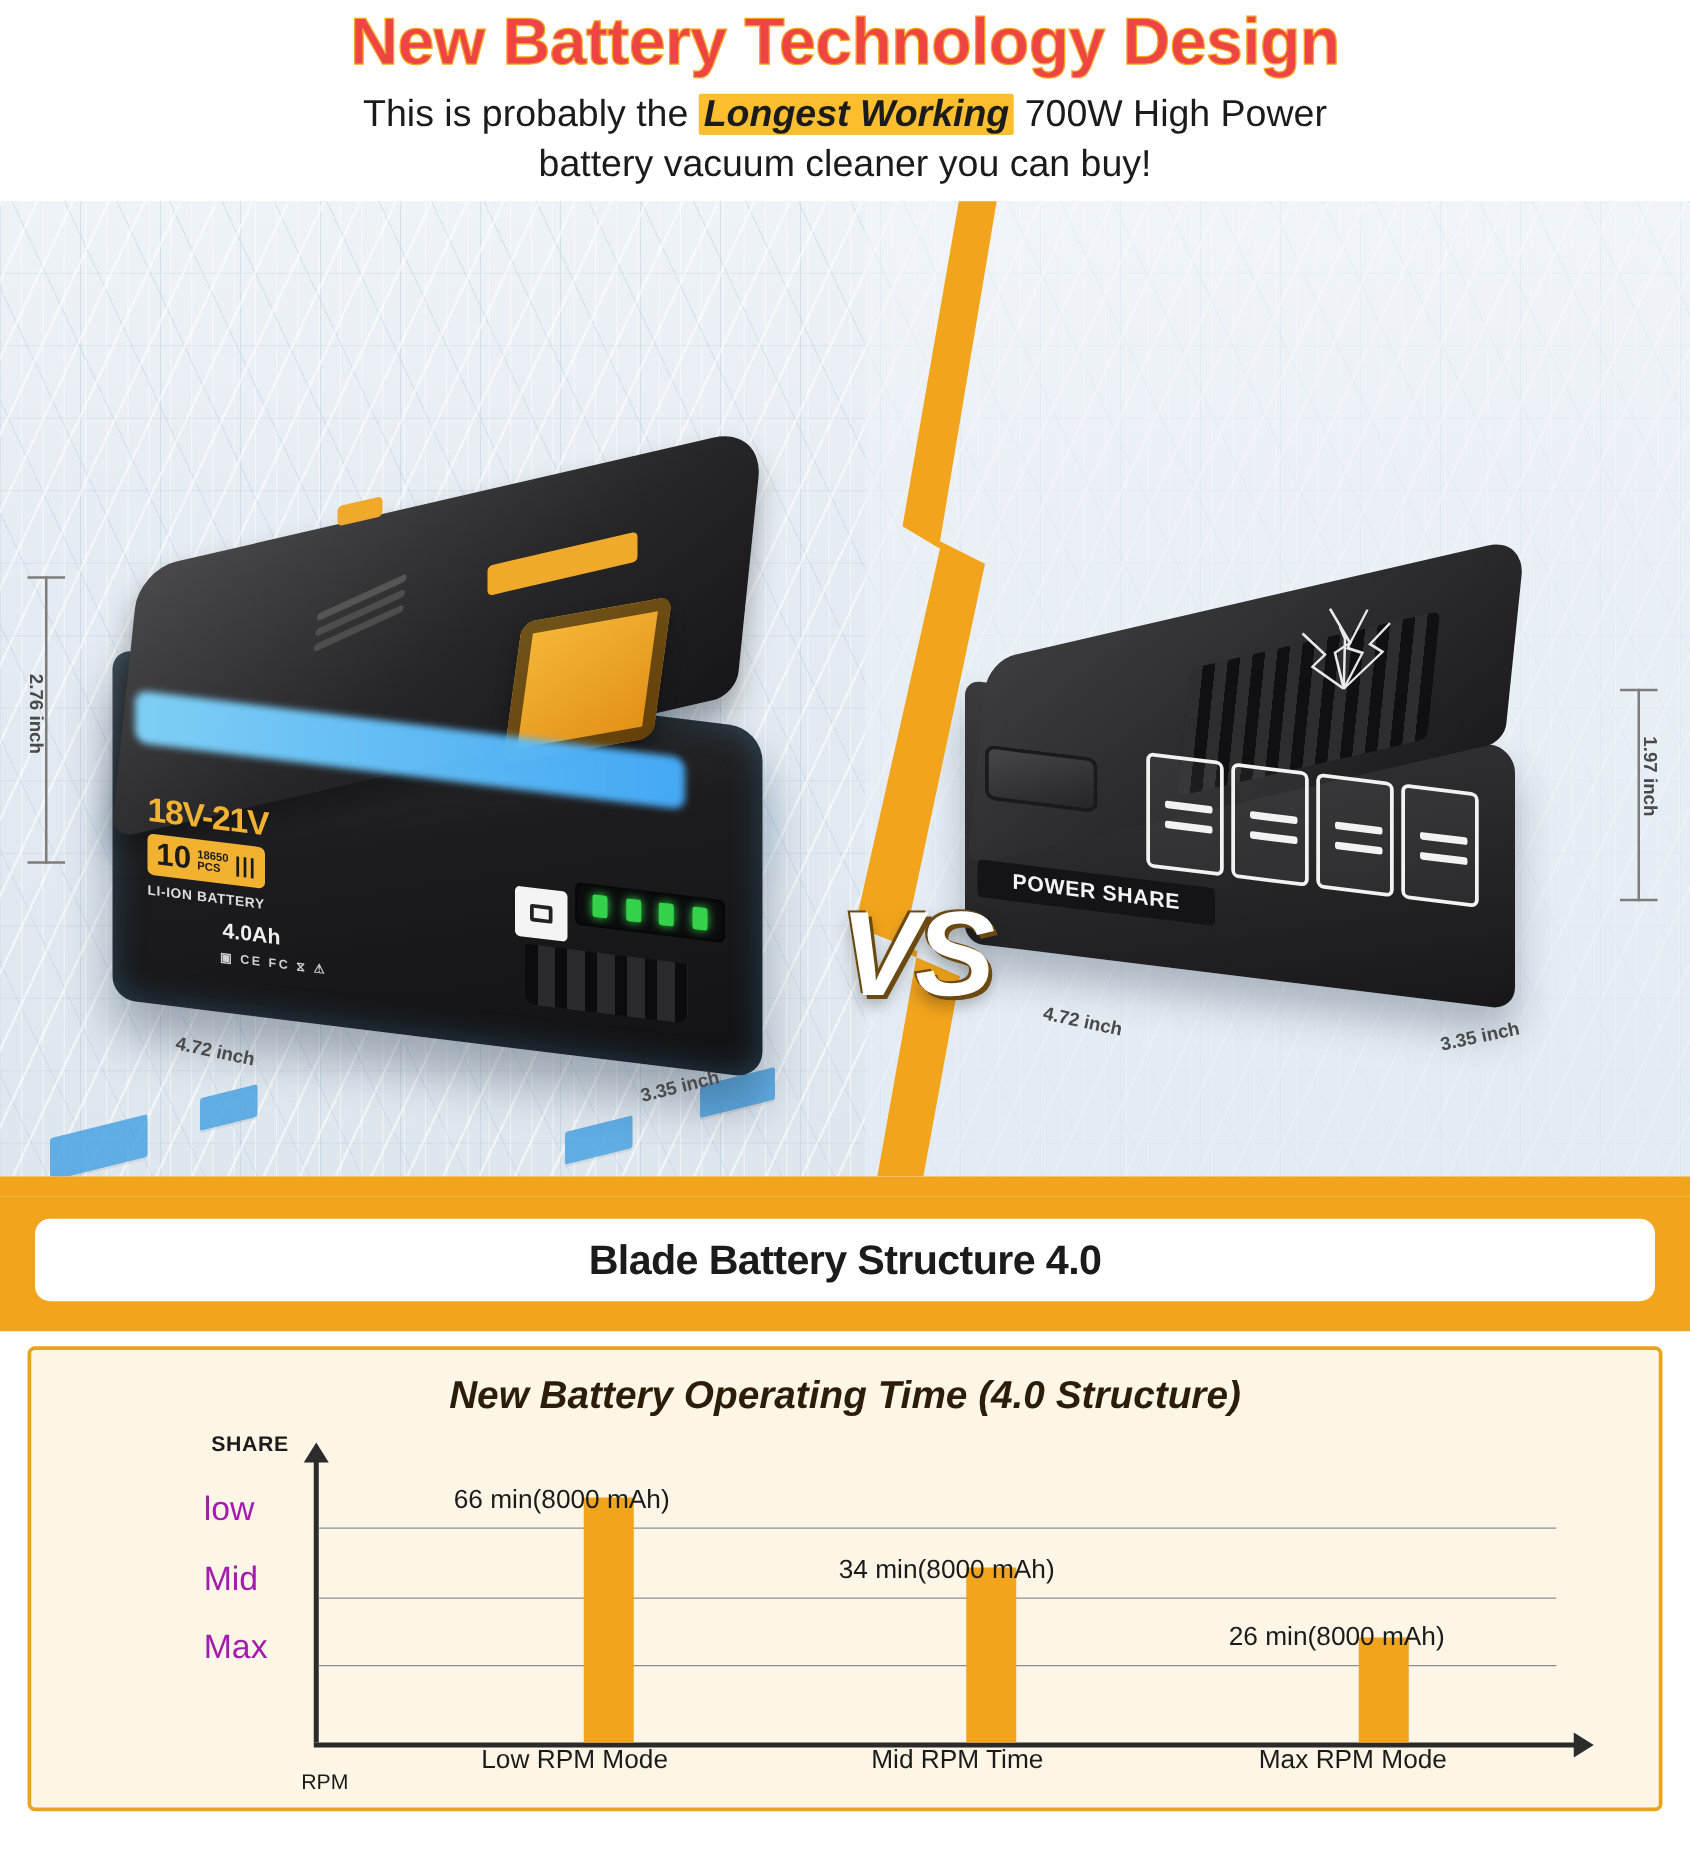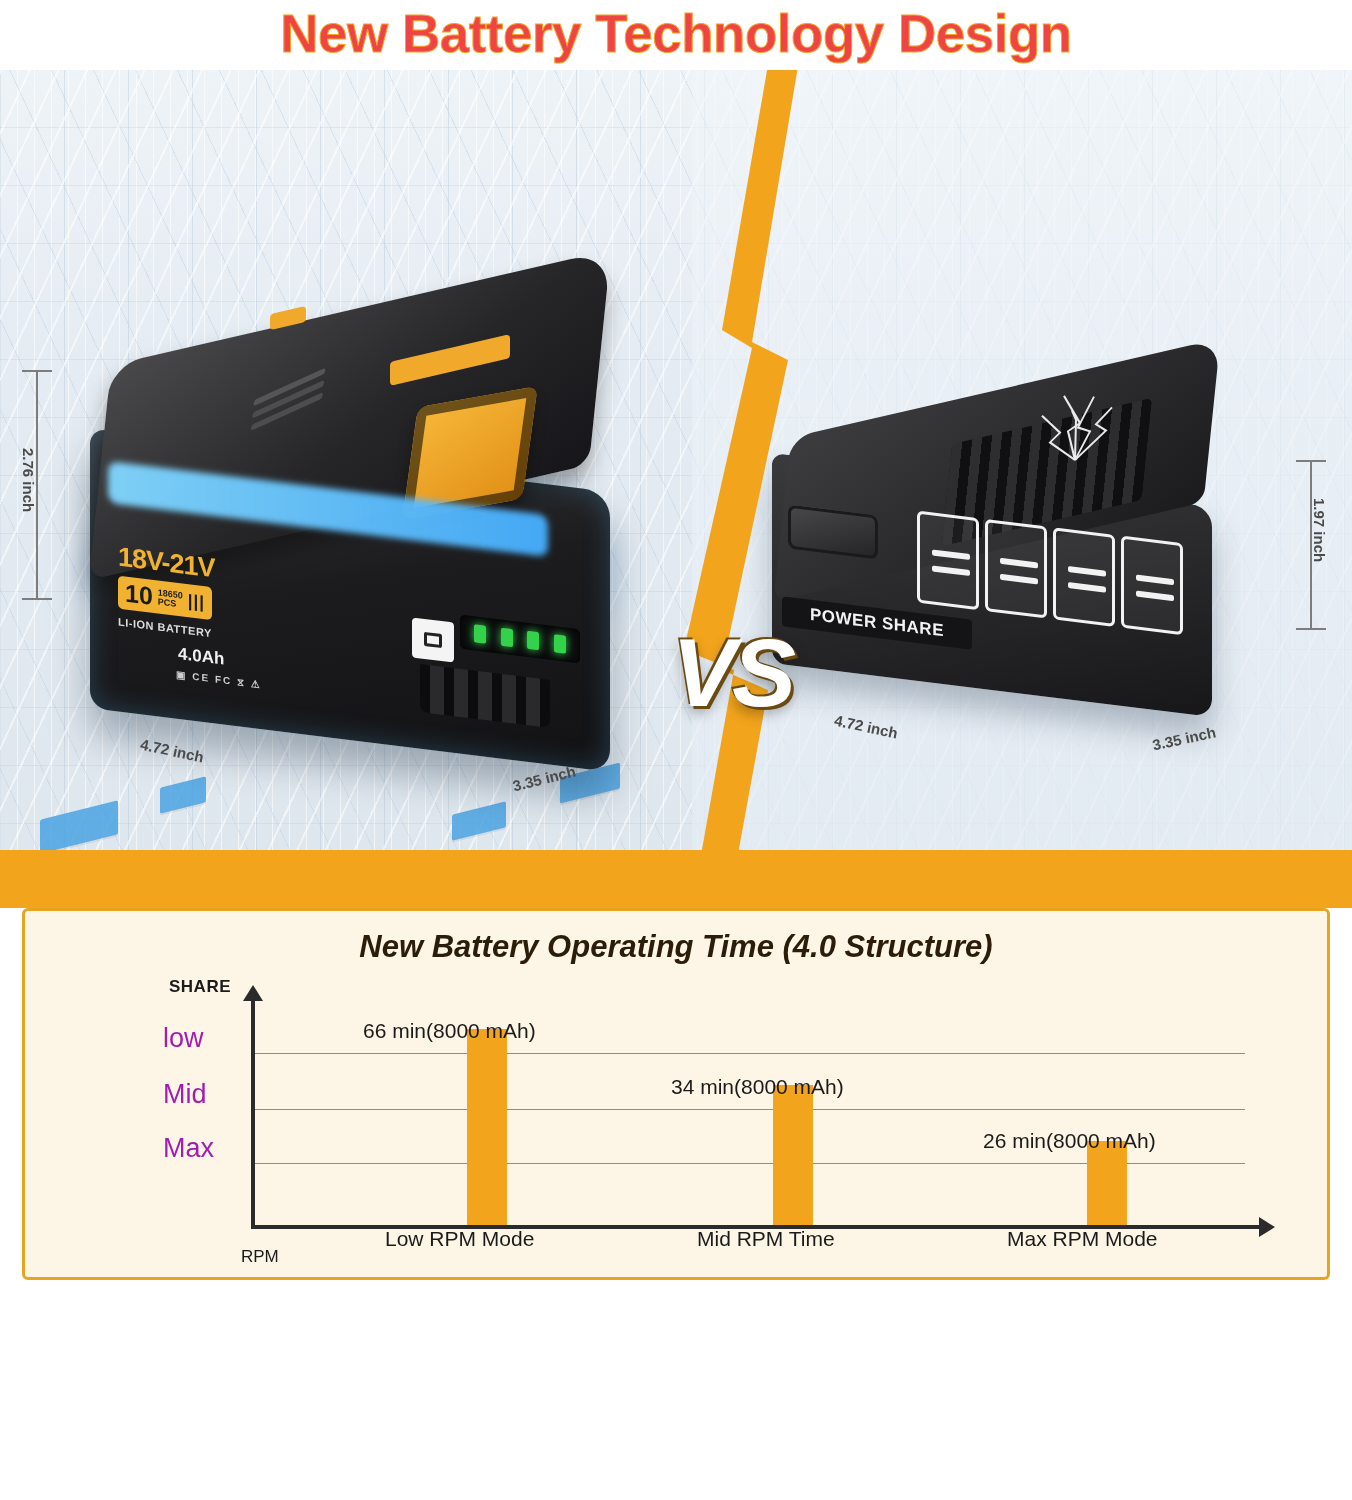--- a/index.html
+++ b/index.html
@@ -243,21 +243,21 @@
   .struct-box {
     flex: 1; border-radius: 12px; padding: 14px 10px;
     font-size: 33px; font-weight: bold; text-align: center;
     letter-spacing: -.5px;
   }
   .struct-new { background: #ffffff; color: #1b1b1b; }
   .struct-old { background: #4A2E12; color: #F2B231; font-style: italic; }
 
   
   .chart-card {
-    margin: 0 22px; background: #FDF6E6; border: 3px solid #E7A420;
+    margin: 12px 22px; background: #FDF6E6; border: 3px solid #E7A420;
     border-radius: 6px; padding: 18px 20px 14px; height: 372px; position: relative;
   }
   .chart-title {
     text-align: center; font-size: 31px; font-weight: bold; font-style: italic;
     color: #2b1d09;
   }
   .plot { position: relative; margin-top: 16px; height: 290px; }
   .y-unit {
     position: absolute; left: 124px; top: -4px; font-size: 17px; font-weight: bold;
     color: #1b1b1b; letter-spacing: .5px;
@@ -285,20 +285,24 @@
   }
   .rpm-label { position: absolute; left: 196px; bottom: 4px; font-size: 17px; color: #1b1b1b; }
 </style>
 </head>
 <body>
 
 <div class="page">
 
   <div class="header">
     <div class="headline">New Battery Technology Design</div>
+    <div class="subline">
+      <span>This is probably the </span><span class="hl">Longest Working</span><span> 700W High Power</span><br>
+      <span>battery vacuum cleaner you can buy!</span>
+    </div>
   </div>
 
   <div class="compare">
     <div class="circuit"></div>
     <div class="circuit2"></div>
 
     <div class="chip" style="left:40px; top:740px; width:78px; height:34px;"></div>
     <div class="chip" style="left:160px; top:712px; width:46px; height:26px;"></div>
     <div class="chip" style="left:452px; top:738px; width:54px; height:26px;"></div>
     <div class="chip" style="left:560px; top:700px; width:60px; height:26px;"></div>
@@ -392,20 +396,21 @@
       <svg width="170" height="1010" viewBox="0 0 170 1010">
         <polygon points="126,0 74,300 104,318 36,620 86,640 20,1010 56,1010 120,660 74,640 140,330 104,312 156,0" fill="#F2A41C"></polygon>
       </svg>
     </div>
     <div class="vs-text" style="position:absolute; left:672px; top:548px;">VS</div>
 
   </div>
 
   <div class="divider"></div>
   <div class="struct-row">
+    <div class="struct-box struct-new">Blade Battery Structure 4.0</div>
   </div>
 
   <div class="chart-card">
     <div class="chart-title">New Battery Operating Time (4.0 Structure)</div>
     <div class="plot">
       <div class="y-unit">SHARE</div>
       <div class="axis-y"></div>
       <div class="axis-x"></div>
 
       <div class="gridline" style="top:72px;"></div>

